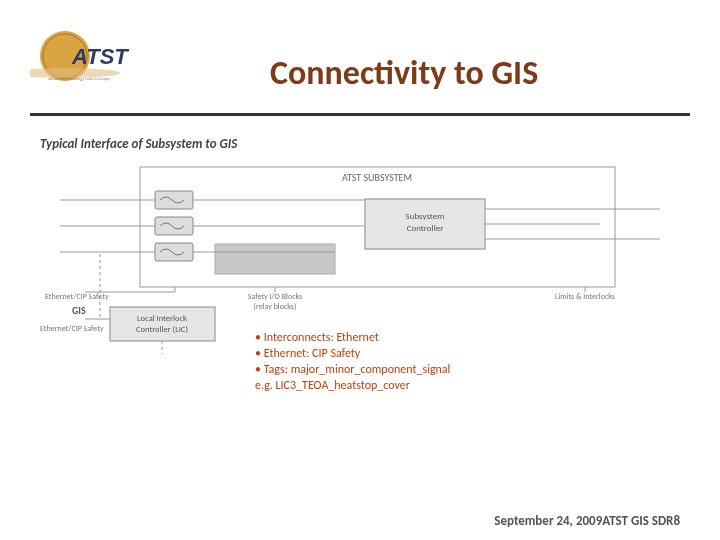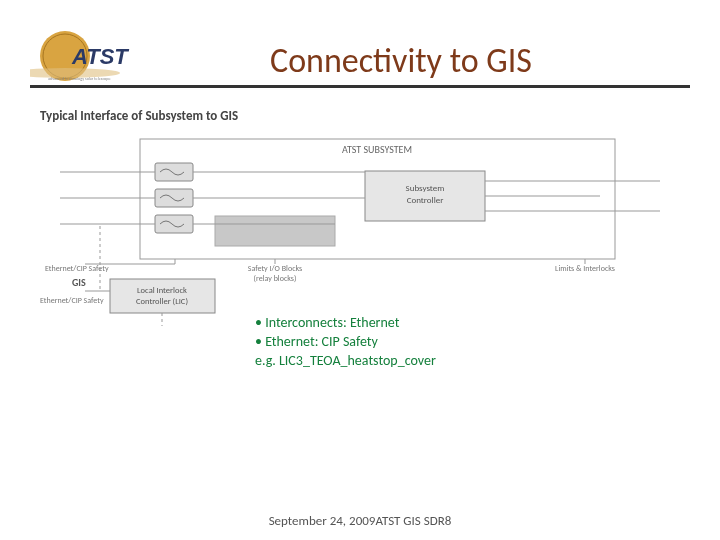--- a/index.html
+++ b/index.html
@@ -1,40 +1,40 @@
 <!DOCTYPE html>
 <html><head>
 <meta charset="utf-8">
 <style>
   * { box-sizing: border-box; margin: 0; padding: 0; }
   body {
     width: 720px; height: 540px;
     font-family: Calibri, "Segoe UI", Arial, sans-serif;
     background: #fff; position: relative; overflow: hidden;
   }
-  .header { position: relative; height: 88px; border-bottom: 3px solid #333; margin: 0 30px; }
+  .header { position: relative; height: 116px; border-bottom: 3px solid #333; margin: 0 30px; }
   .logo { position: absolute; left: 0; top: 28px; }
   .title {
-    position: absolute; left: 240px; top: 40px;
-    font-size: 34px; color: #7e3a1a; font-weight: 400;
+    position: absolute; left: 240px; top: 52px;
+    font-size: 34px; color: #7e3a1a; font-weight: 700;
   }
   .figure { margin: 20px 40px 0 40px; }
-  .fig-title { font-size: 13px; font-weight: bold; color: #444; margin-bottom: 8px; }
+  .fig-title { font-size: 13px; font-weight: bold; color: #444; margin-bottom: 8px; font-style: italic; }
   .diagram-svg { display: block; }
   .bullets {
-    position: absolute; left: 255px; top: 314px; font-size: 14px; color: #15803d;
+    position: absolute; left: 255px; top: 330px; font-size: 12px; color: #c2410c;
   }
   .bullets li { list-style: none; margin-bottom: 2px; }
   .bullets li::before { content: "• "; }
   .bullets .indent { }
   .bullets .indent::before { content: ""; }
   .footer {
     position: absolute; bottom: 12px; left: 0; right: 0;
     font-size: 13px; color: #555; display: flex;
-    justify-content: center; padding: 0 40px;
+    justify-content: flex-end; padding: 0 40px; font-weight: bold;
   }
 </style>
 </head>
 <body>
 
 <div class="header">
   <div class="logo">
     <svg width="150" height="60">
       <circle cx="35" cy="28" r="25" fill="#d9a441"></circle>
       <circle cx="35" cy="28" r="22" fill="none" stroke="#a67520" stroke-width="1"></circle>
@@ -102,20 +102,21 @@
     <line x1="135" y1="128" x2="135" y2="133" stroke="#999"></line>
     <line x1="135" y1="133" x2="45" y2="133" stroke="#999"></line>
     <line x1="235" y1="128" x2="235" y2="133" stroke="#999"></line>
     <line x1="545" y1="128" x2="545" y2="133" stroke="#999"></line>
   </svg>
 </div>
 
 <ul class="bullets">
   <li>Interconnects: Ethernet</li>
   <li>Ethernet: CIP Safety</li>
+  <li>Tags:  major_minor_component_signal</li>
   <li class="indent">e.g.   LIC3_TEOA_heatstop_cover</li>
 </ul>
 
 <div class="footer">
   <span>September 24, 2009</span>
   <span>ATST GIS SDR</span>
   <span>8</span>
 </div>
 
 </body></html>

